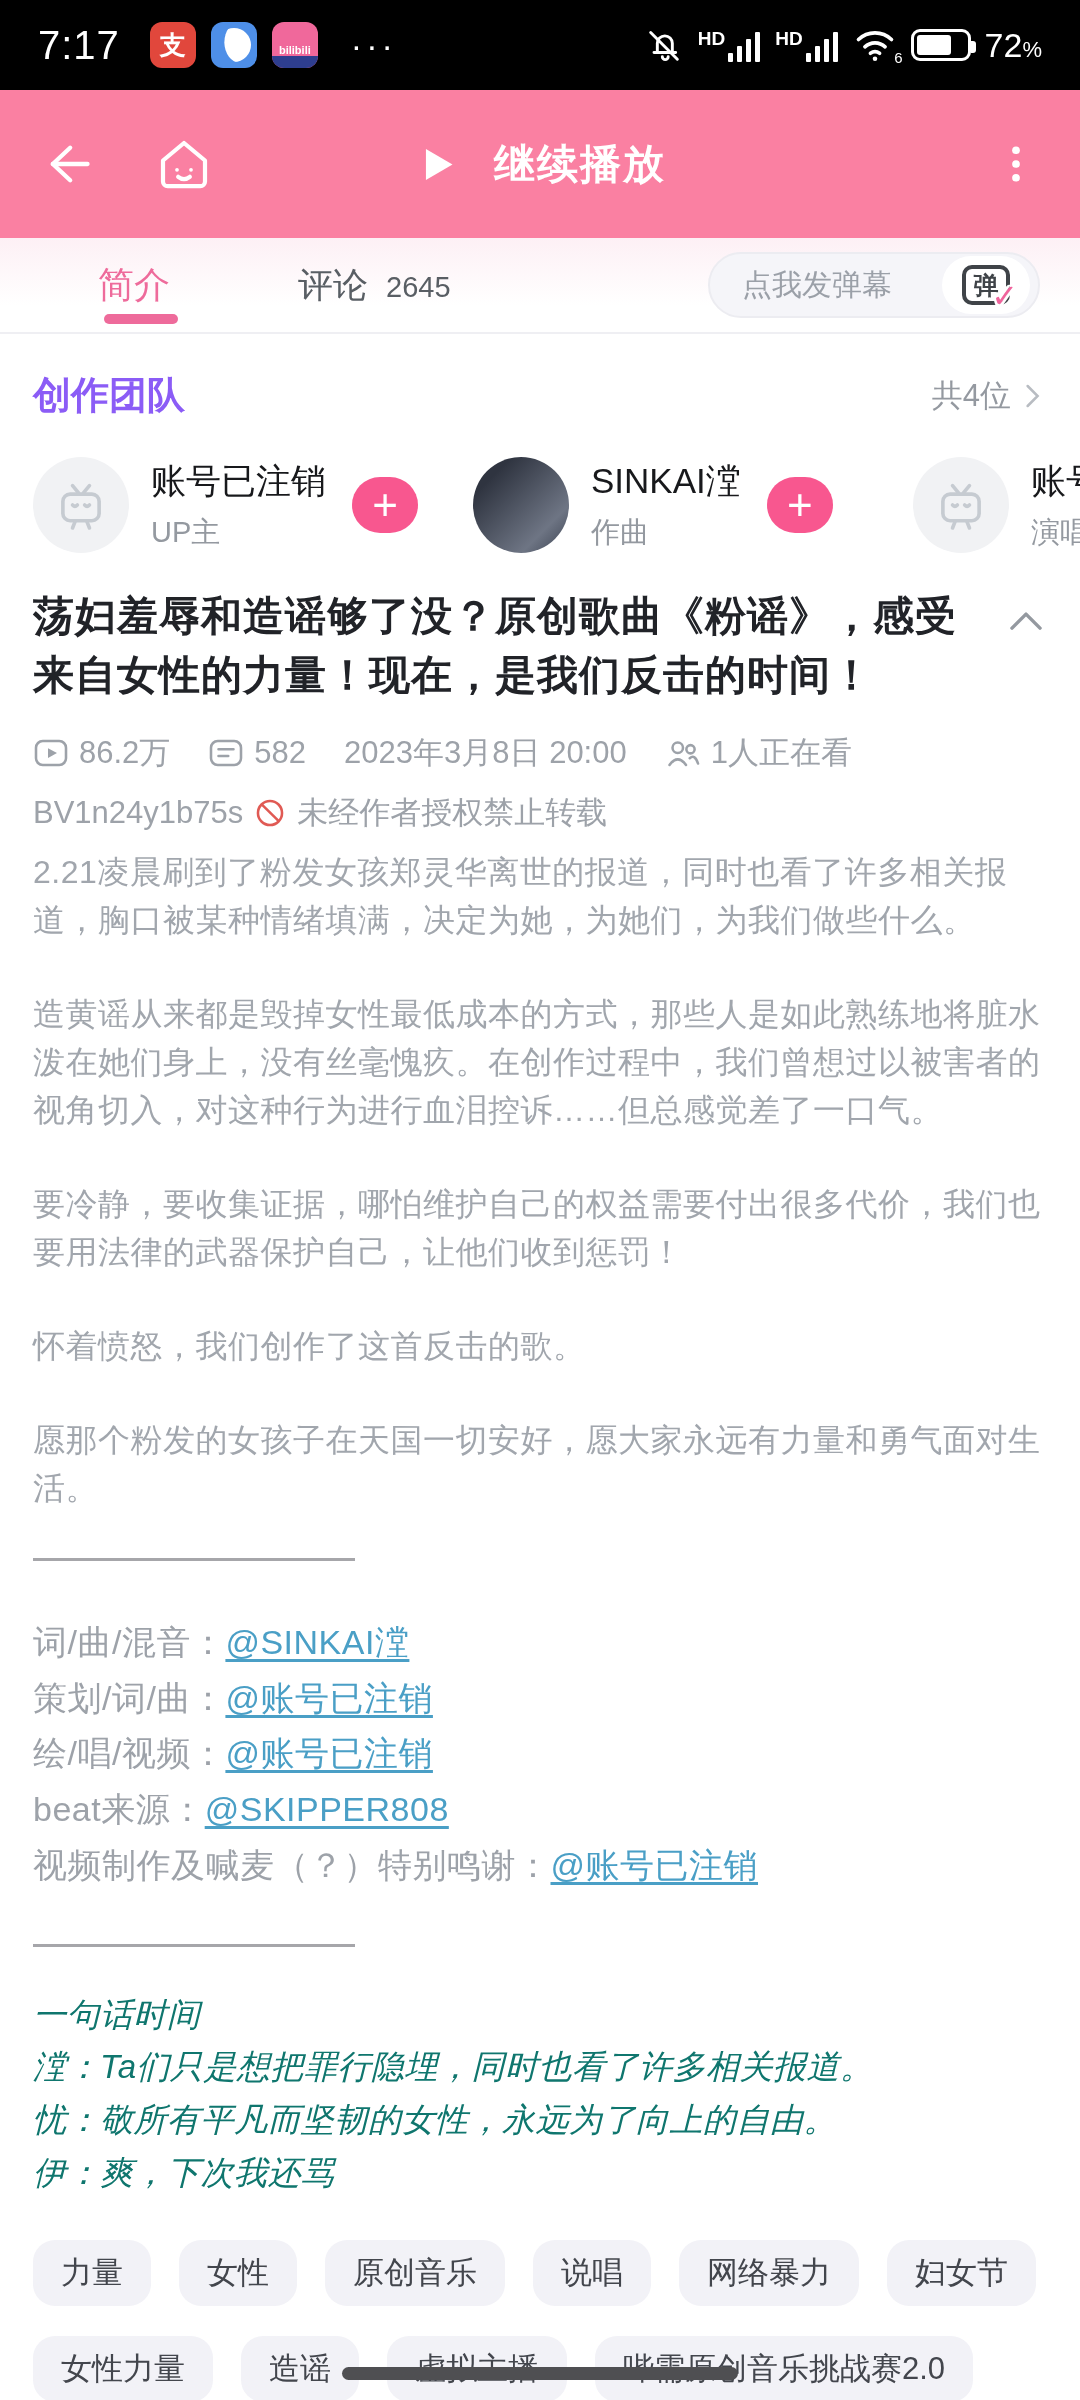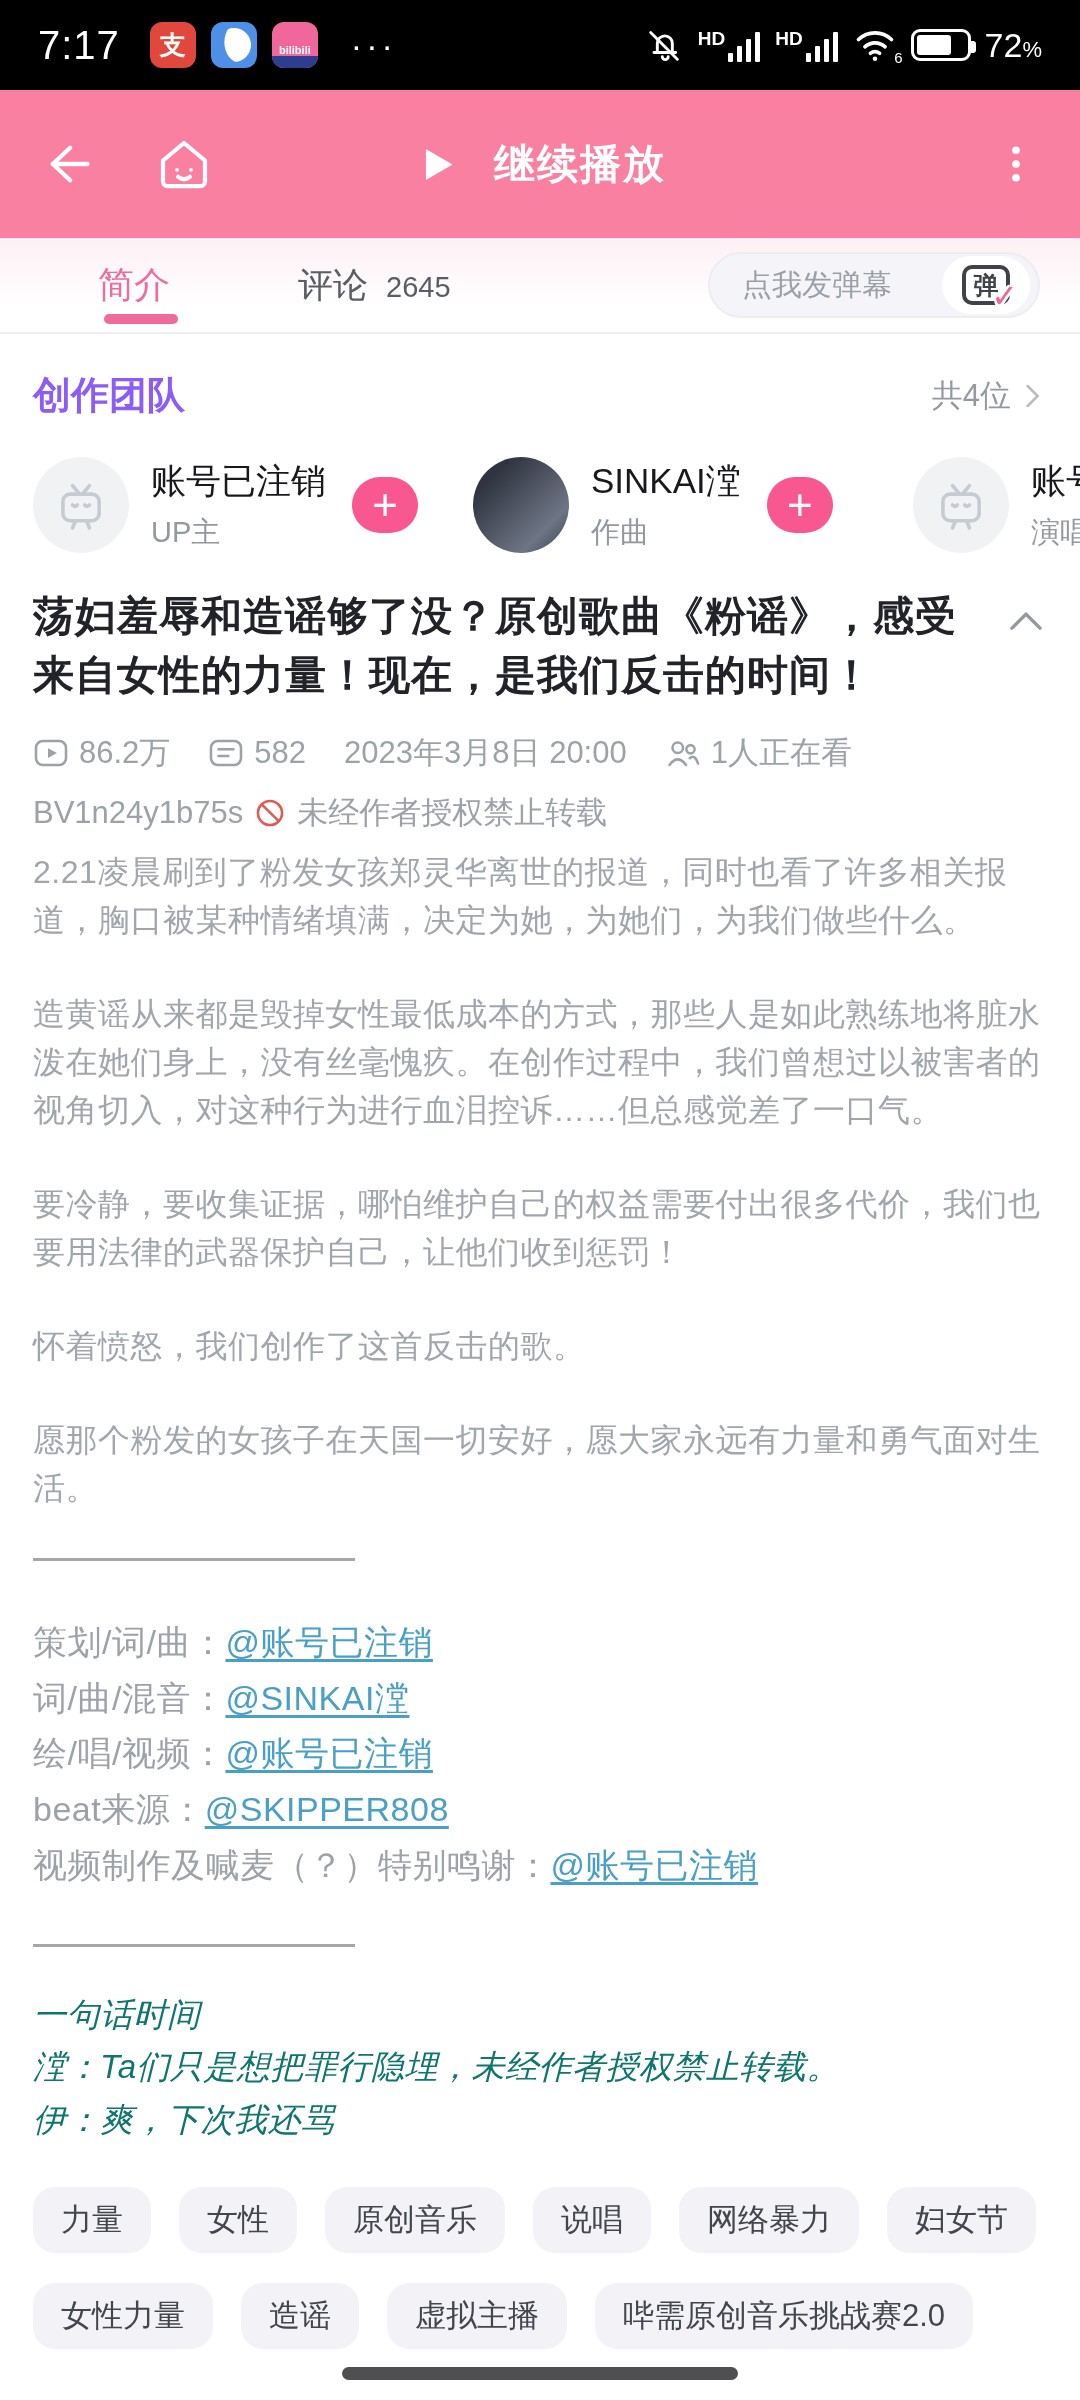--- a/index.html
+++ b/index.html
@@ -321,41 +321,42 @@
   <p>造黄谣从来都是毁掉女性最低成本的方式，那些人是如此熟练地将脏水泼在她们身上，没有丝毫愧疚。在创作过程中，我们曾想过以被害者的视角切入，对这种行为进行血泪控诉……但总感觉差了一口气。</p>
   <p>要冷静，要收集证据，哪怕维护自己的权益需要付出很多代价，我们也要用法律的武器保护自己，让他们收到惩罚！</p>
   <p>怀着愤怒，我们创作了这首反击的歌。</p>
   <p>愿那个粉发的女孩子在天国一切安好，愿大家永远有力量和勇气面对生活。</p>
 </div>
 
 <div class="divider"></div>
 
 <div class="credits">
   <div>
+    <span>词/曲/混音：</span><span class="link">@SINKAI漟</span>
+  </div>
+  <div>
     <span>策划/词/曲：</span><span class="link">@账号已注销</span>
-  </div>
-  <div>
-    <span>词/曲/混音：</span><span class="link">@SINKAI漟</span>
   </div>
   <div>
     <span>绘/唱/视频：</span><span class="link">@账号已注销</span>
   </div>
   <div>
     <span>beat来源：</span><span class="link">@SKIPPER808</span>
   </div>
   <div>
     <span>视频制作及喊麦（？）特别鸣谢：</span><span class="link">@账号已注销</span>
   </div>
 </div>
 
 <div class="divider d2"></div>
 
 <div class="oneliner">
   <div>一句话时间</div>
-  <div>漟：Ta们只是想把罪行隐埋，未经作者授权禁止转载。</div>
+  <div>漟：Ta们只是想把罪行隐埋，同时也看了许多相关报道。</div>
+  <div>忧：敬所有平凡而坚韧的女性，永远为了向上的自由。</div>
   <div>伊：爽，下次我还骂</div>
 </div>
 
 <div class="tags">
   <div class="tag-row">
     <span class="tag">力量</span>
     <span class="tag">女性</span>
     <span class="tag">原创音乐</span>
     <span class="tag">说唱</span>
     <span class="tag">网络暴力</span>

